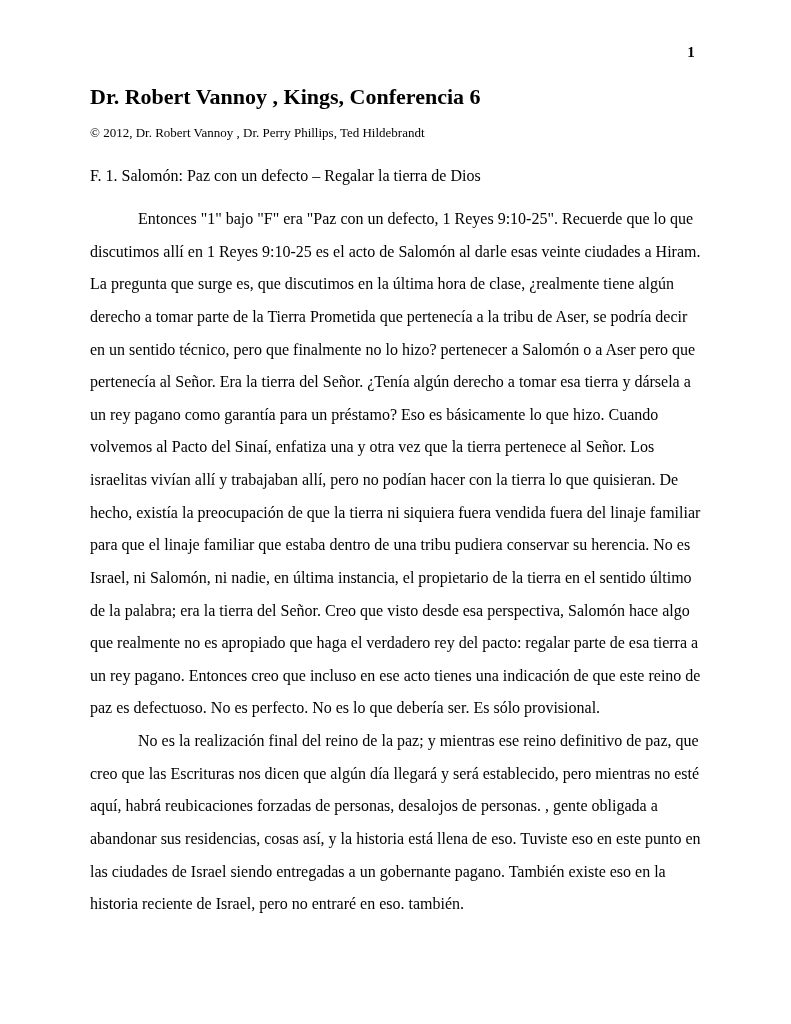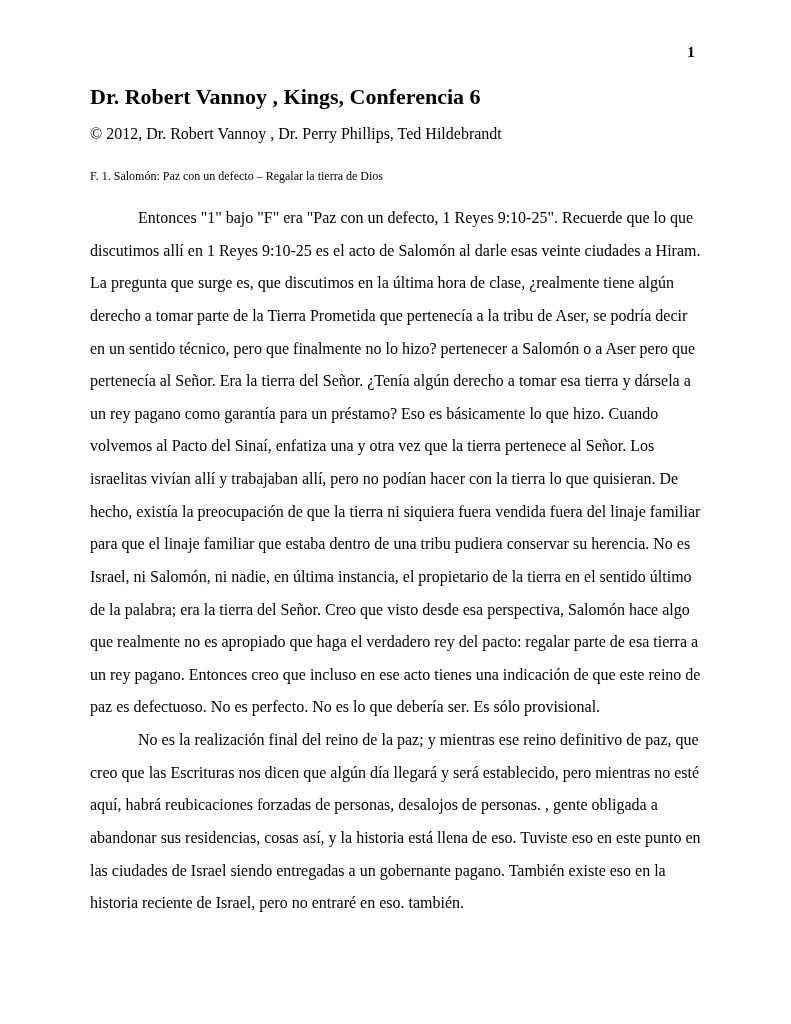--- a/index.html
+++ b/index.html
@@ -27,25 +27,25 @@
     font-weight: bold;
     letter-spacing: 0.3px;
   }
   .doc-title {
     margin: 42px 0 0 0;
     font-size: 22px;
     font-weight: bold;
   }
   .copyright {
     margin-top: 15px;
-    font-size: 16px;
+    font-size: 13px;
   }
   .section-heading {
     margin-top: 26px;
-    font-size: 12px;
+    font-size: 16px;
   }
   .body-text {
     margin-top: 18px;
   }
   .body-text p {
     margin: 0;
     font-size: 16px;
     line-height: 2.04;
     text-indent: 48px;
     text-align: left;

